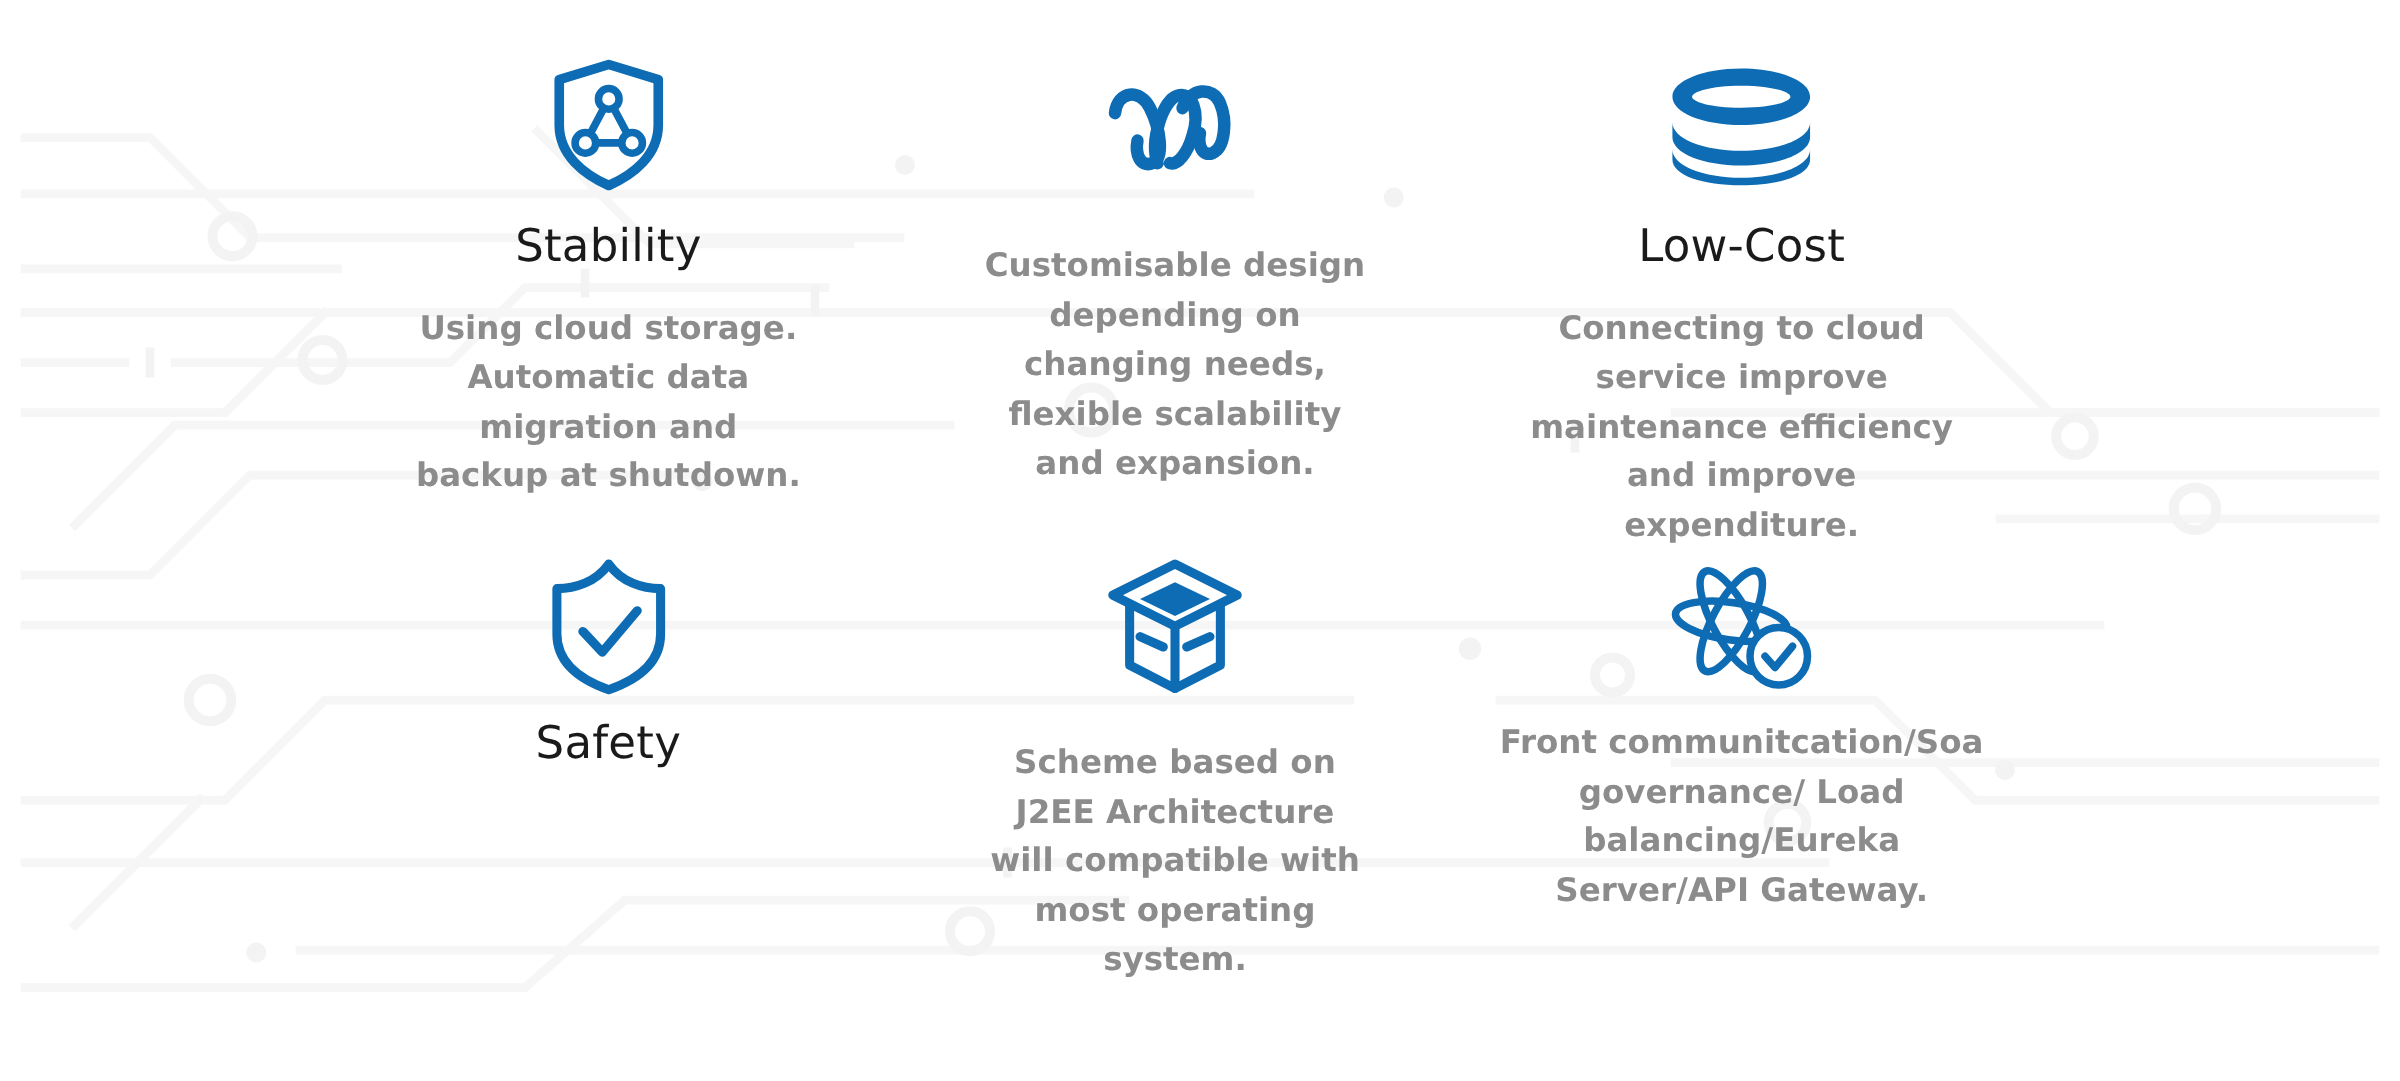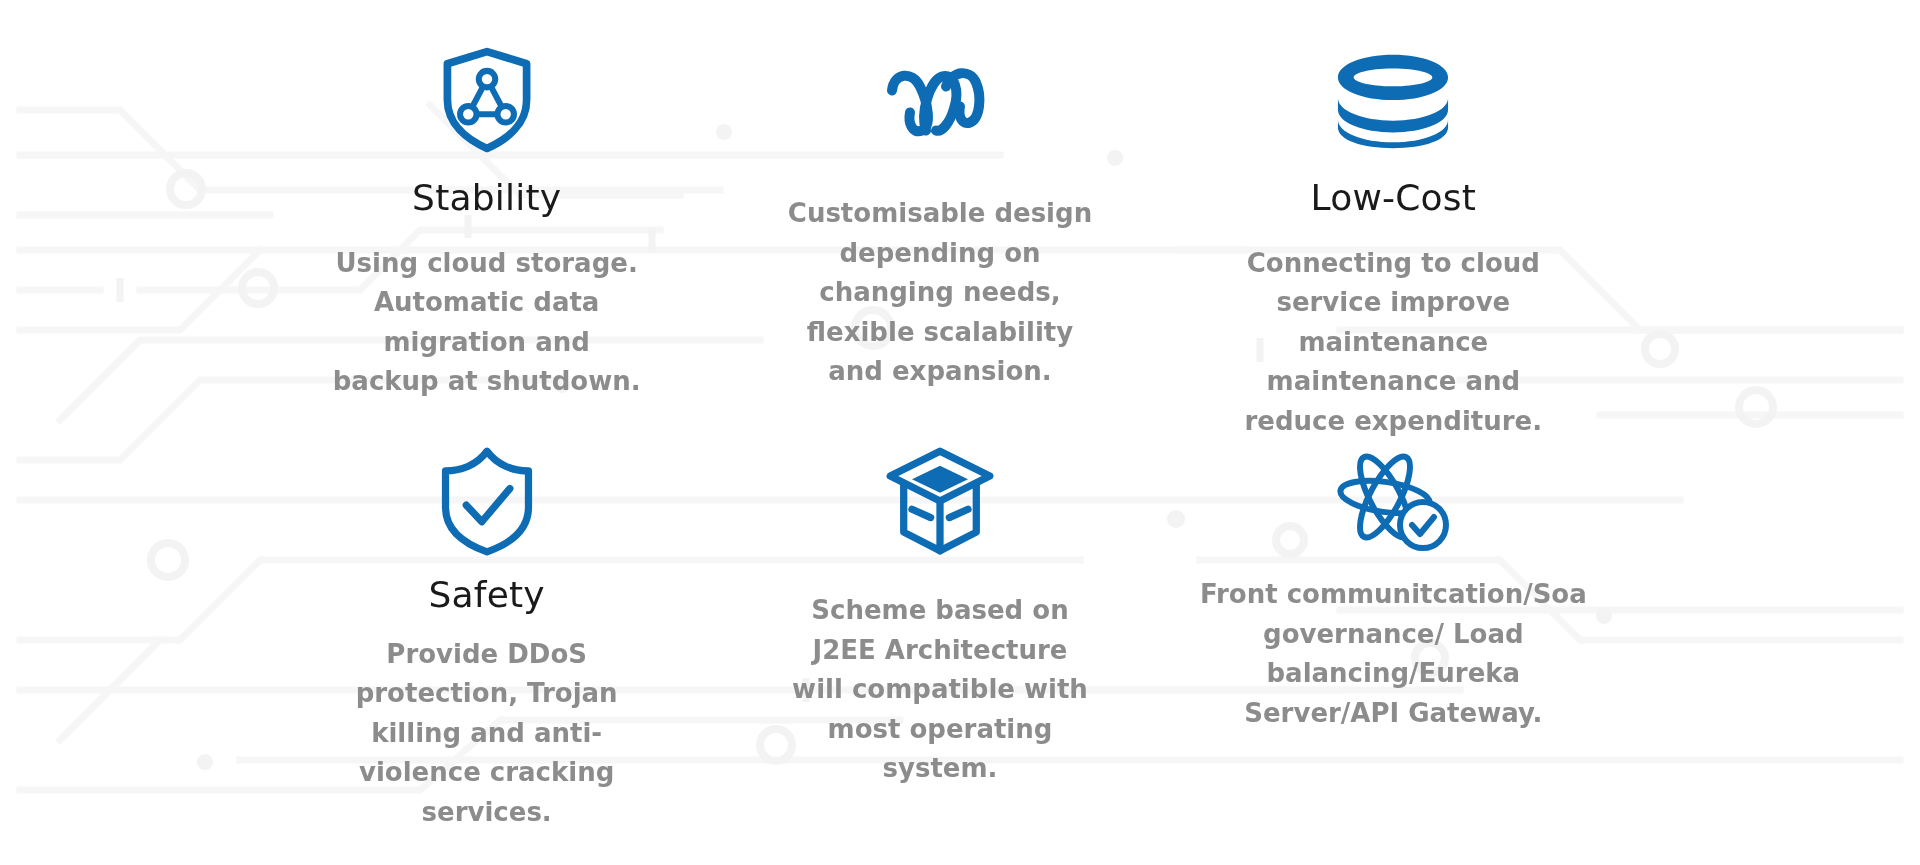--- a/index.html
+++ b/index.html
@@ -76,21 +76,21 @@
     margin: 0;
     max-width: 330px;
     font-weight: 700;
   }
 
   
   .col-1 .feature-desc { max-width: 320px; }
   .col-2 .feature-desc { max-width: 320px; margin-top: 16px; }
   .col-3 .feature-desc { max-width: 360px; }
 
-  .row-2 .feature-title { margin-bottom: 20px; }
+  .row-2 .feature-title { margin-bottom: 40px; }
   .row-2 .feature-icon  { margin-bottom: 14px; }
 
   .col-3.row-2 .feature-desc { max-width: 440px; }
   .col-2.row-2 .feature-desc { max-width: 300px; }
 </style>
 </head>
 <body>
 
 <svg id="circuit-bg" viewBox="0 0 1920 865" xmlns="http://www.w3.org/2000/svg" aria-hidden="true">
   <g stroke="#f6f6f6" stroke-width="7" fill="none" stroke-linecap="square">
@@ -184,32 +184,31 @@
       <svg width="118" height="100" viewBox="0 0 120 100" xmlns="http://www.w3.org/2000/svg">
         <g fill="#0d6cb4">
           <path d="M60 4 C29 4 4 14 4 27 C4 40 29 50 60 50 C91 50 116 40 116 27 C116 14 91 4 60 4 Z
                    M60 18 C85 18 100 23 100 27 C100 31 85 36 60 36 C35 36 20 31 20 27 C20 23 35 18 60 18 Z"></path>
           <path d="M4 48 C4 61 29 71 60 71 C91 71 116 61 116 48 V60 C116 73 91 83 60 83 C29 83 4 73 4 60 Z"></path>
           <path d="M4 70 C4 83 29 93 60 93 C91 93 116 83 116 70 V78 C116 91 91 99 60 99 C29 99 4 91 4 78 Z"></path>
         </g>
       </svg>
     </div>
     <h3 class="feature-title">Low-Cost</h3>
-    <p class="feature-desc">Connecting to cloud service improve maintenance maintenance and reduce expenditure.</p>
+    <p class="feature-desc">Connecting to cloud service improve maintenance efficiency and improve expenditure.</p>
   </div>
 
   <div class="feature-card col-1 row-2">
     <div class="feature-icon">
       <svg width="104" height="112" viewBox="0 0 100 108" xmlns="http://www.w3.org/2000/svg">
         <path d="M50 6 C60 20 76 25 90 25 V60 C90 84 70 96 50 103 C30 96 10 84 10 60 V25 C24 25 40 20 50 6 Z" fill="none" stroke="#0d6cb4" stroke-width="7" stroke-linejoin="round"></path>
         <path d="M30 58 L45 74 L72 42" fill="none" stroke="#0d6cb4" stroke-width="7" stroke-linecap="round" stroke-linejoin="round"></path>
       </svg>
     </div>
     <h3 class="feature-title">Safety</h3>
-    <p class="feature-desc">Provide DDoS protection, Trojan killing and anti-violence cracking services.</p>
   </div>
 
   <div class="feature-card col-2 row-2">
     <div class="feature-icon">
       <svg width="116" height="112" viewBox="0 0 110 108" xmlns="http://www.w3.org/2000/svg">
         <g fill="none" stroke="#0d6cb4" stroke-width="7" stroke-linejoin="round" stroke-linecap="round">
           <path d="M55 6 L103 30 L55 54 L7 30 Z"></path>
           <path d="M20 38 V84 L55 102 V56"></path>
           <path d="M90 38 V84 L55 102"></path>
           <path d="M28 62 L46 70"></path>

